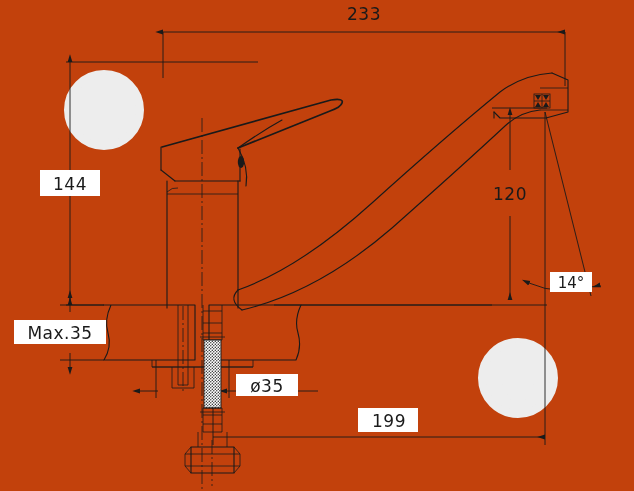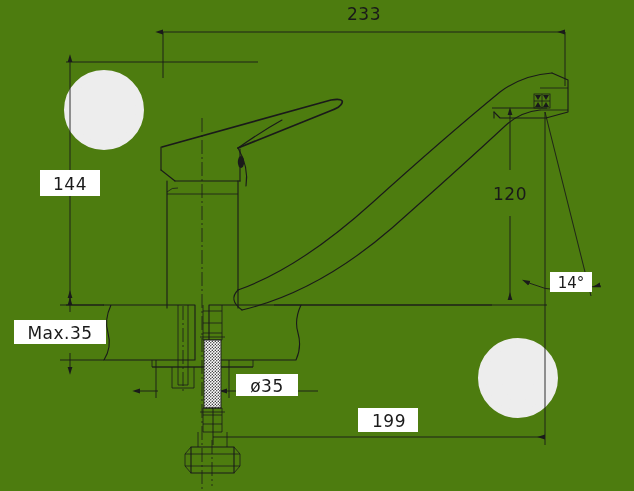--- a/index.html
+++ b/index.html
@@ -7,21 +7,21 @@
     padding: 0;
     background: #ffffff;
   }
   body {
     font-family: "DejaVu Sans", sans-serif;
   }
   #drawing-root {
     position: relative;
     width: 634px;
     height: 491px;
-    background: #4d7c0f;
+    background: #c2410c;
     overflow: hidden;
   }
   #drawing-svg {
     position: absolute;
     left: 0;
     top: 0;
     width: 634px;
     height: 491px;
     display: block;
   }

